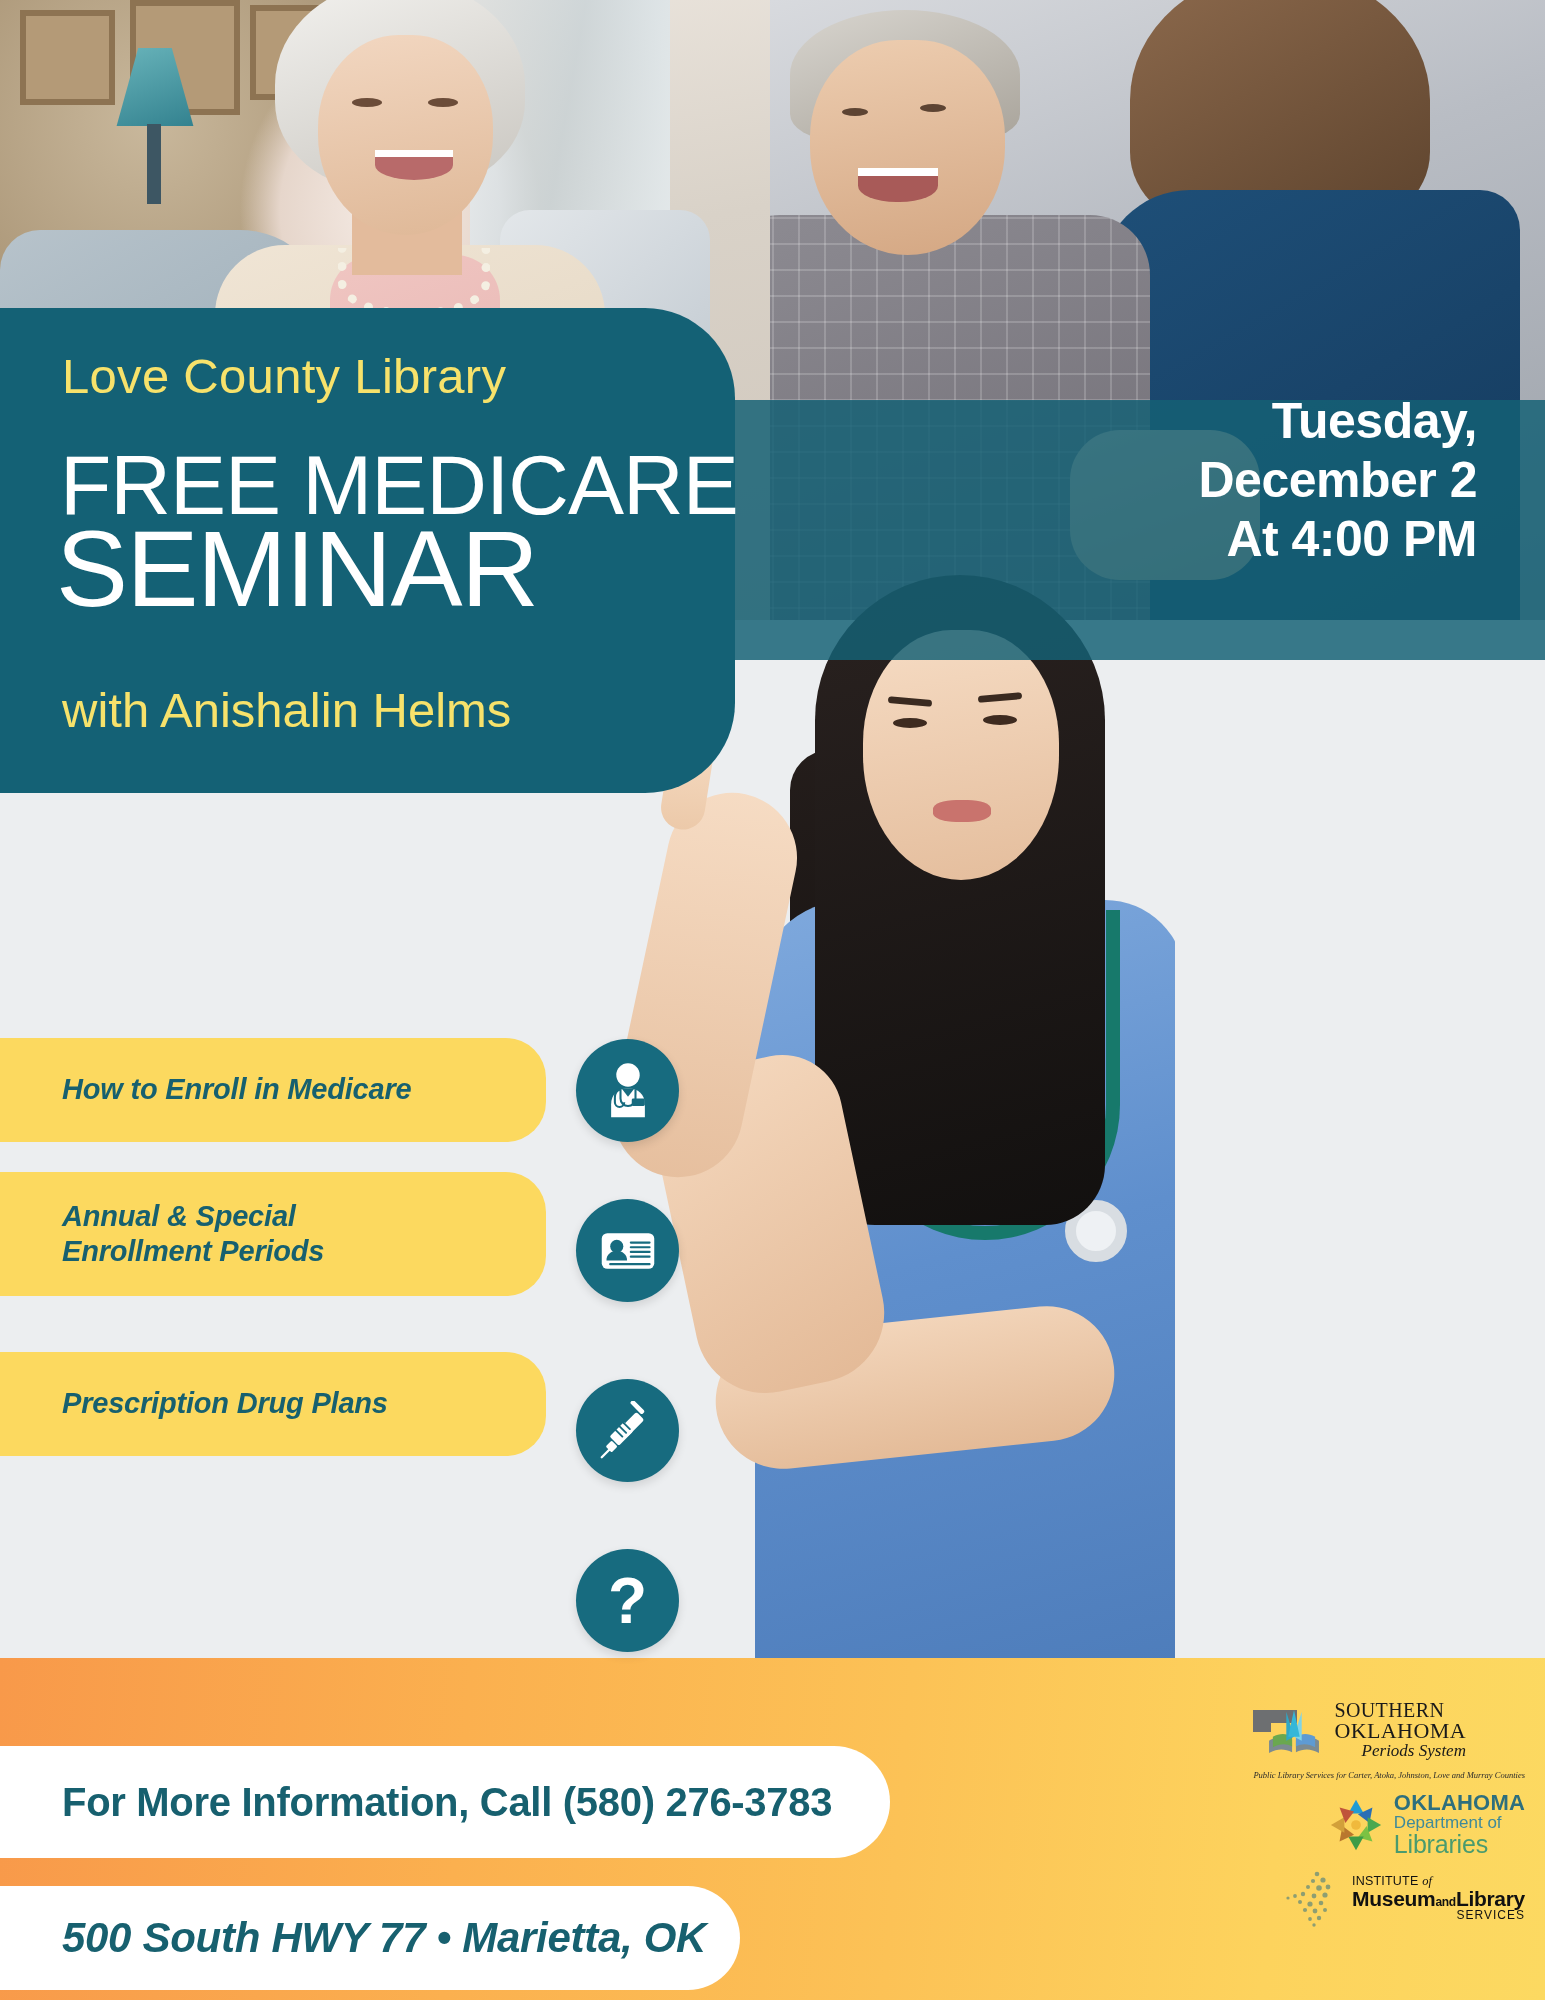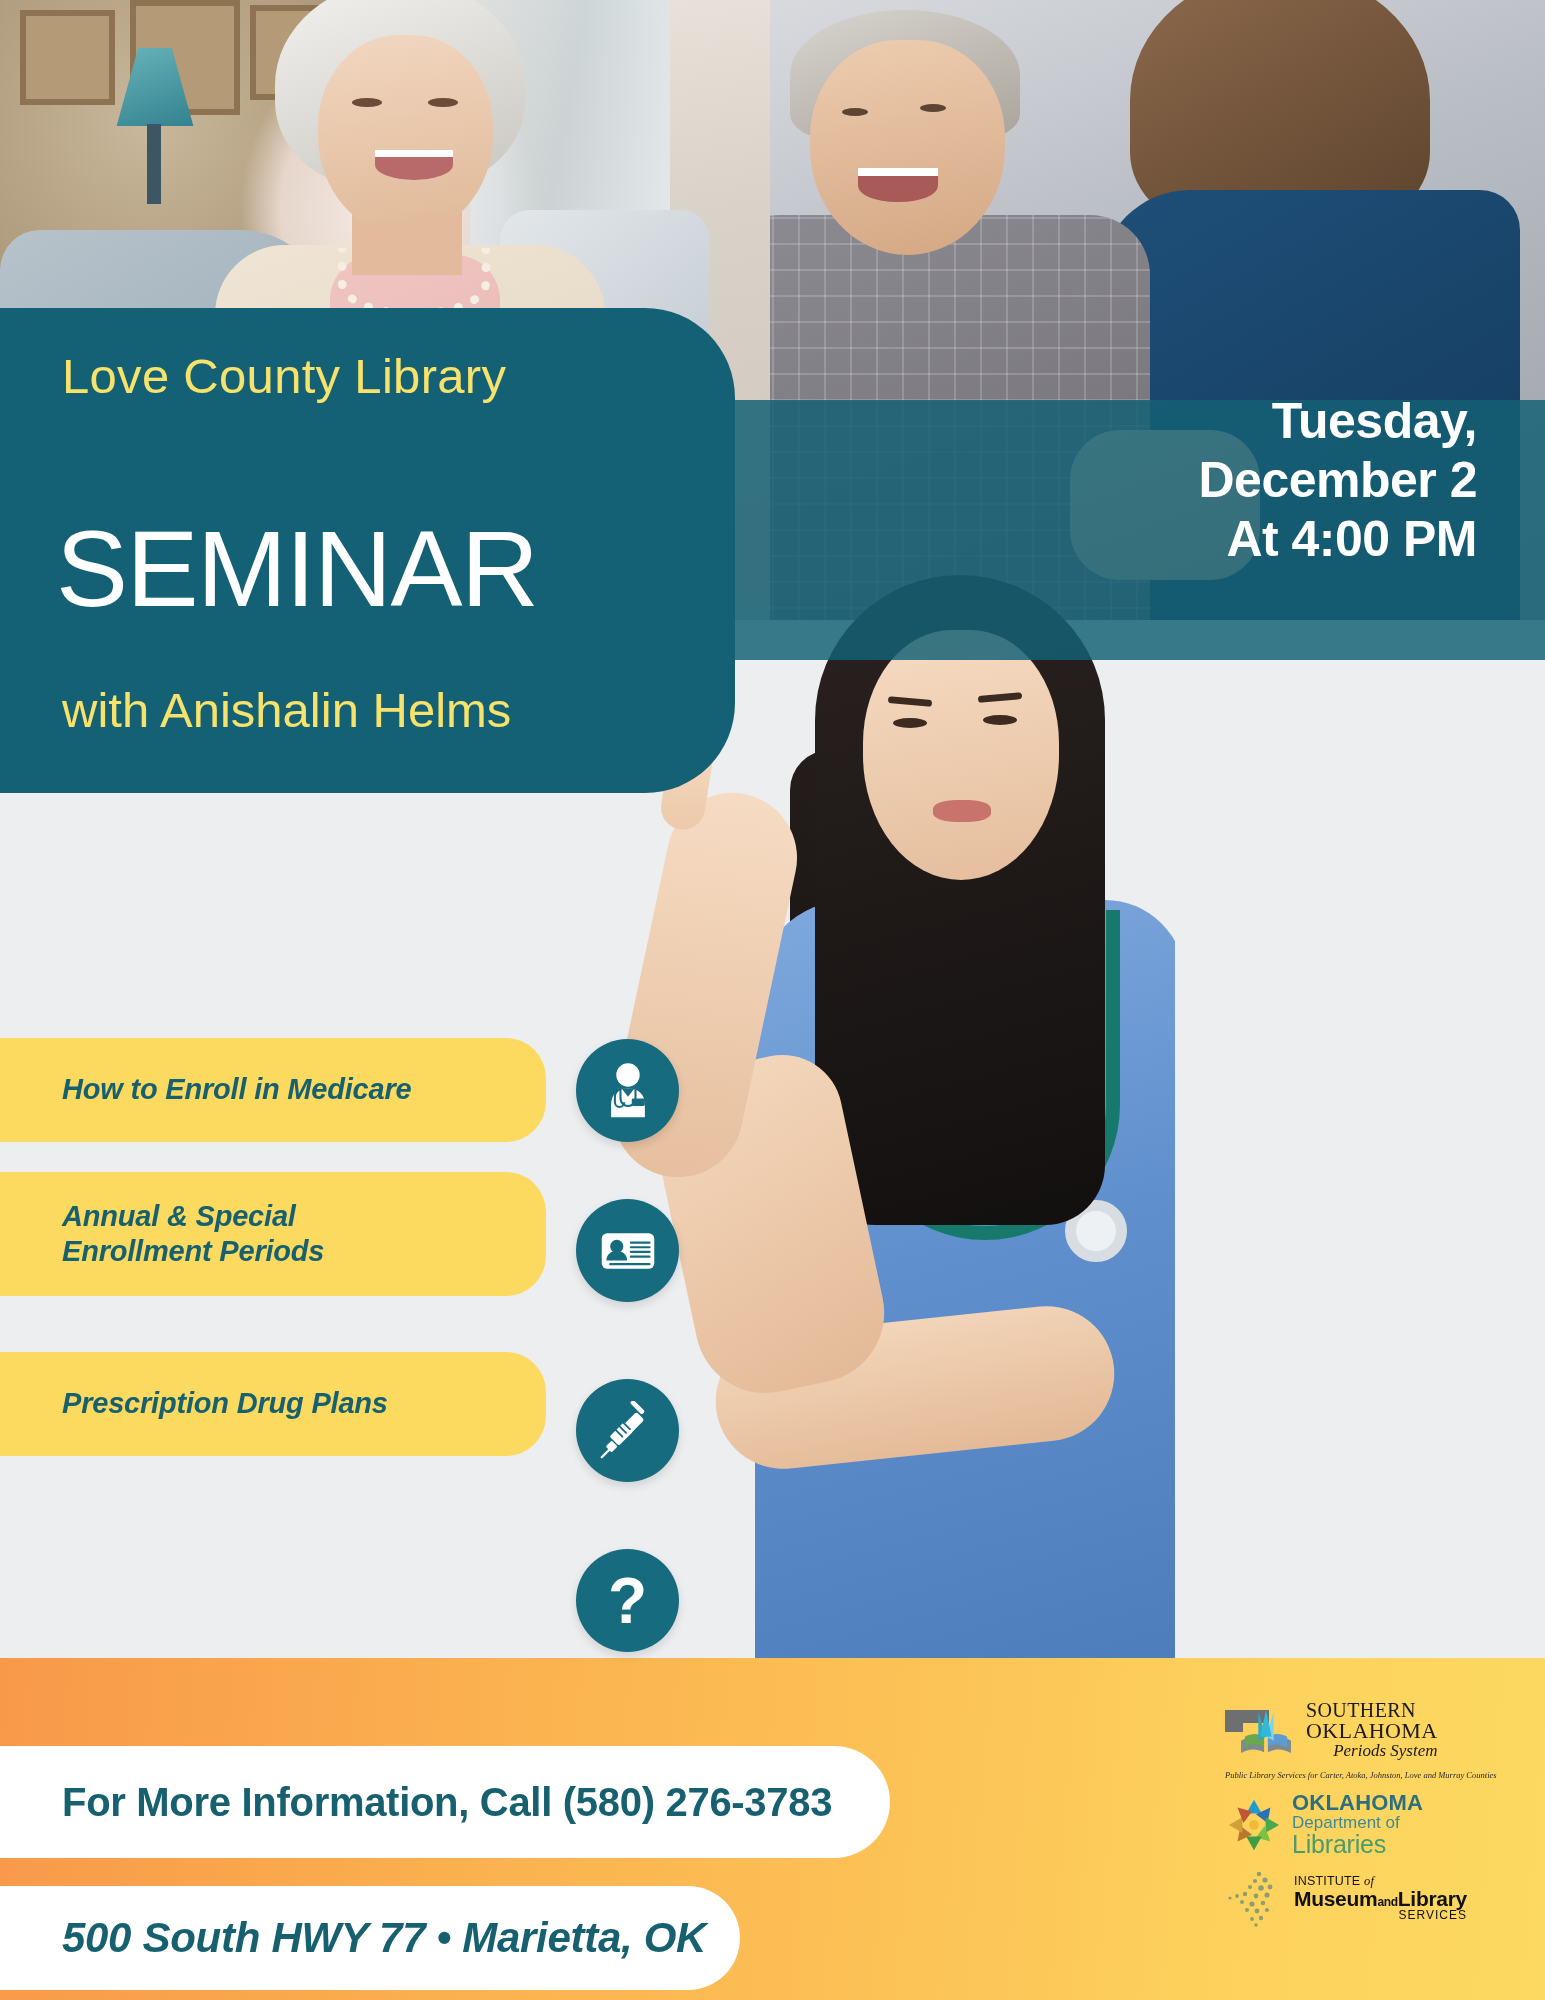--- a/index.html
+++ b/index.html
@@ -290,21 +290,21 @@
   .pill-2{left:0;top:1886px;width:740px;height:104px;}
   .pill-text{
     padding-left:62px;color:#17606f;font-weight:700;
     font-size:40px;letter-spacing:-.3px;white-space:nowrap;
   }
   .pill-text.it{font-style:italic;font-size:42px;}
 
   
   .logos{
     position:absolute;right:20px;top:1700px;width:300px;z-index:10;
-    display:flex;flex-direction:column;align-items:flex-start;gap:12px;
+    display:flex;flex-direction:column;align-items:flex-end;gap:12px;
   }
   .logo{display:flex;align-items:center;gap:9px;}
   .sols-mark{position:relative;width:72px;height:56px;flex:0 0 auto;}
   .sols-ok{
     position:absolute;left:0;top:8px;width:44px;height:13px;background:#6d6f71;
   }
   .sols-ok:after{
     content:"";position:absolute;left:0;top:13px;width:18px;height:9px;background:#6d6f71;
   }
   .sols-book{
@@ -387,20 +387,21 @@
     <div class="n-armU"></div>
     <div class="n-forearm"></div>
     <div class="n-finger"></div>
   </div>
 
   <div class="teal-strip"></div>
 
   <div class="teal-panel"></div>
 
   <div class="library-name">Love County Library</div>
+  <div class="title-1">FREE MEDICARE</div>
   <div class="title-2">SEMINAR</div>
   <div class="with-name">with Anishalin Helms</div>
 
   <div class="date-block">
     <div>Tuesday,</div>
     <div>December 2</div>
     <div>At 4:00 PM</div>
   </div>
 
   <div class="bars">

